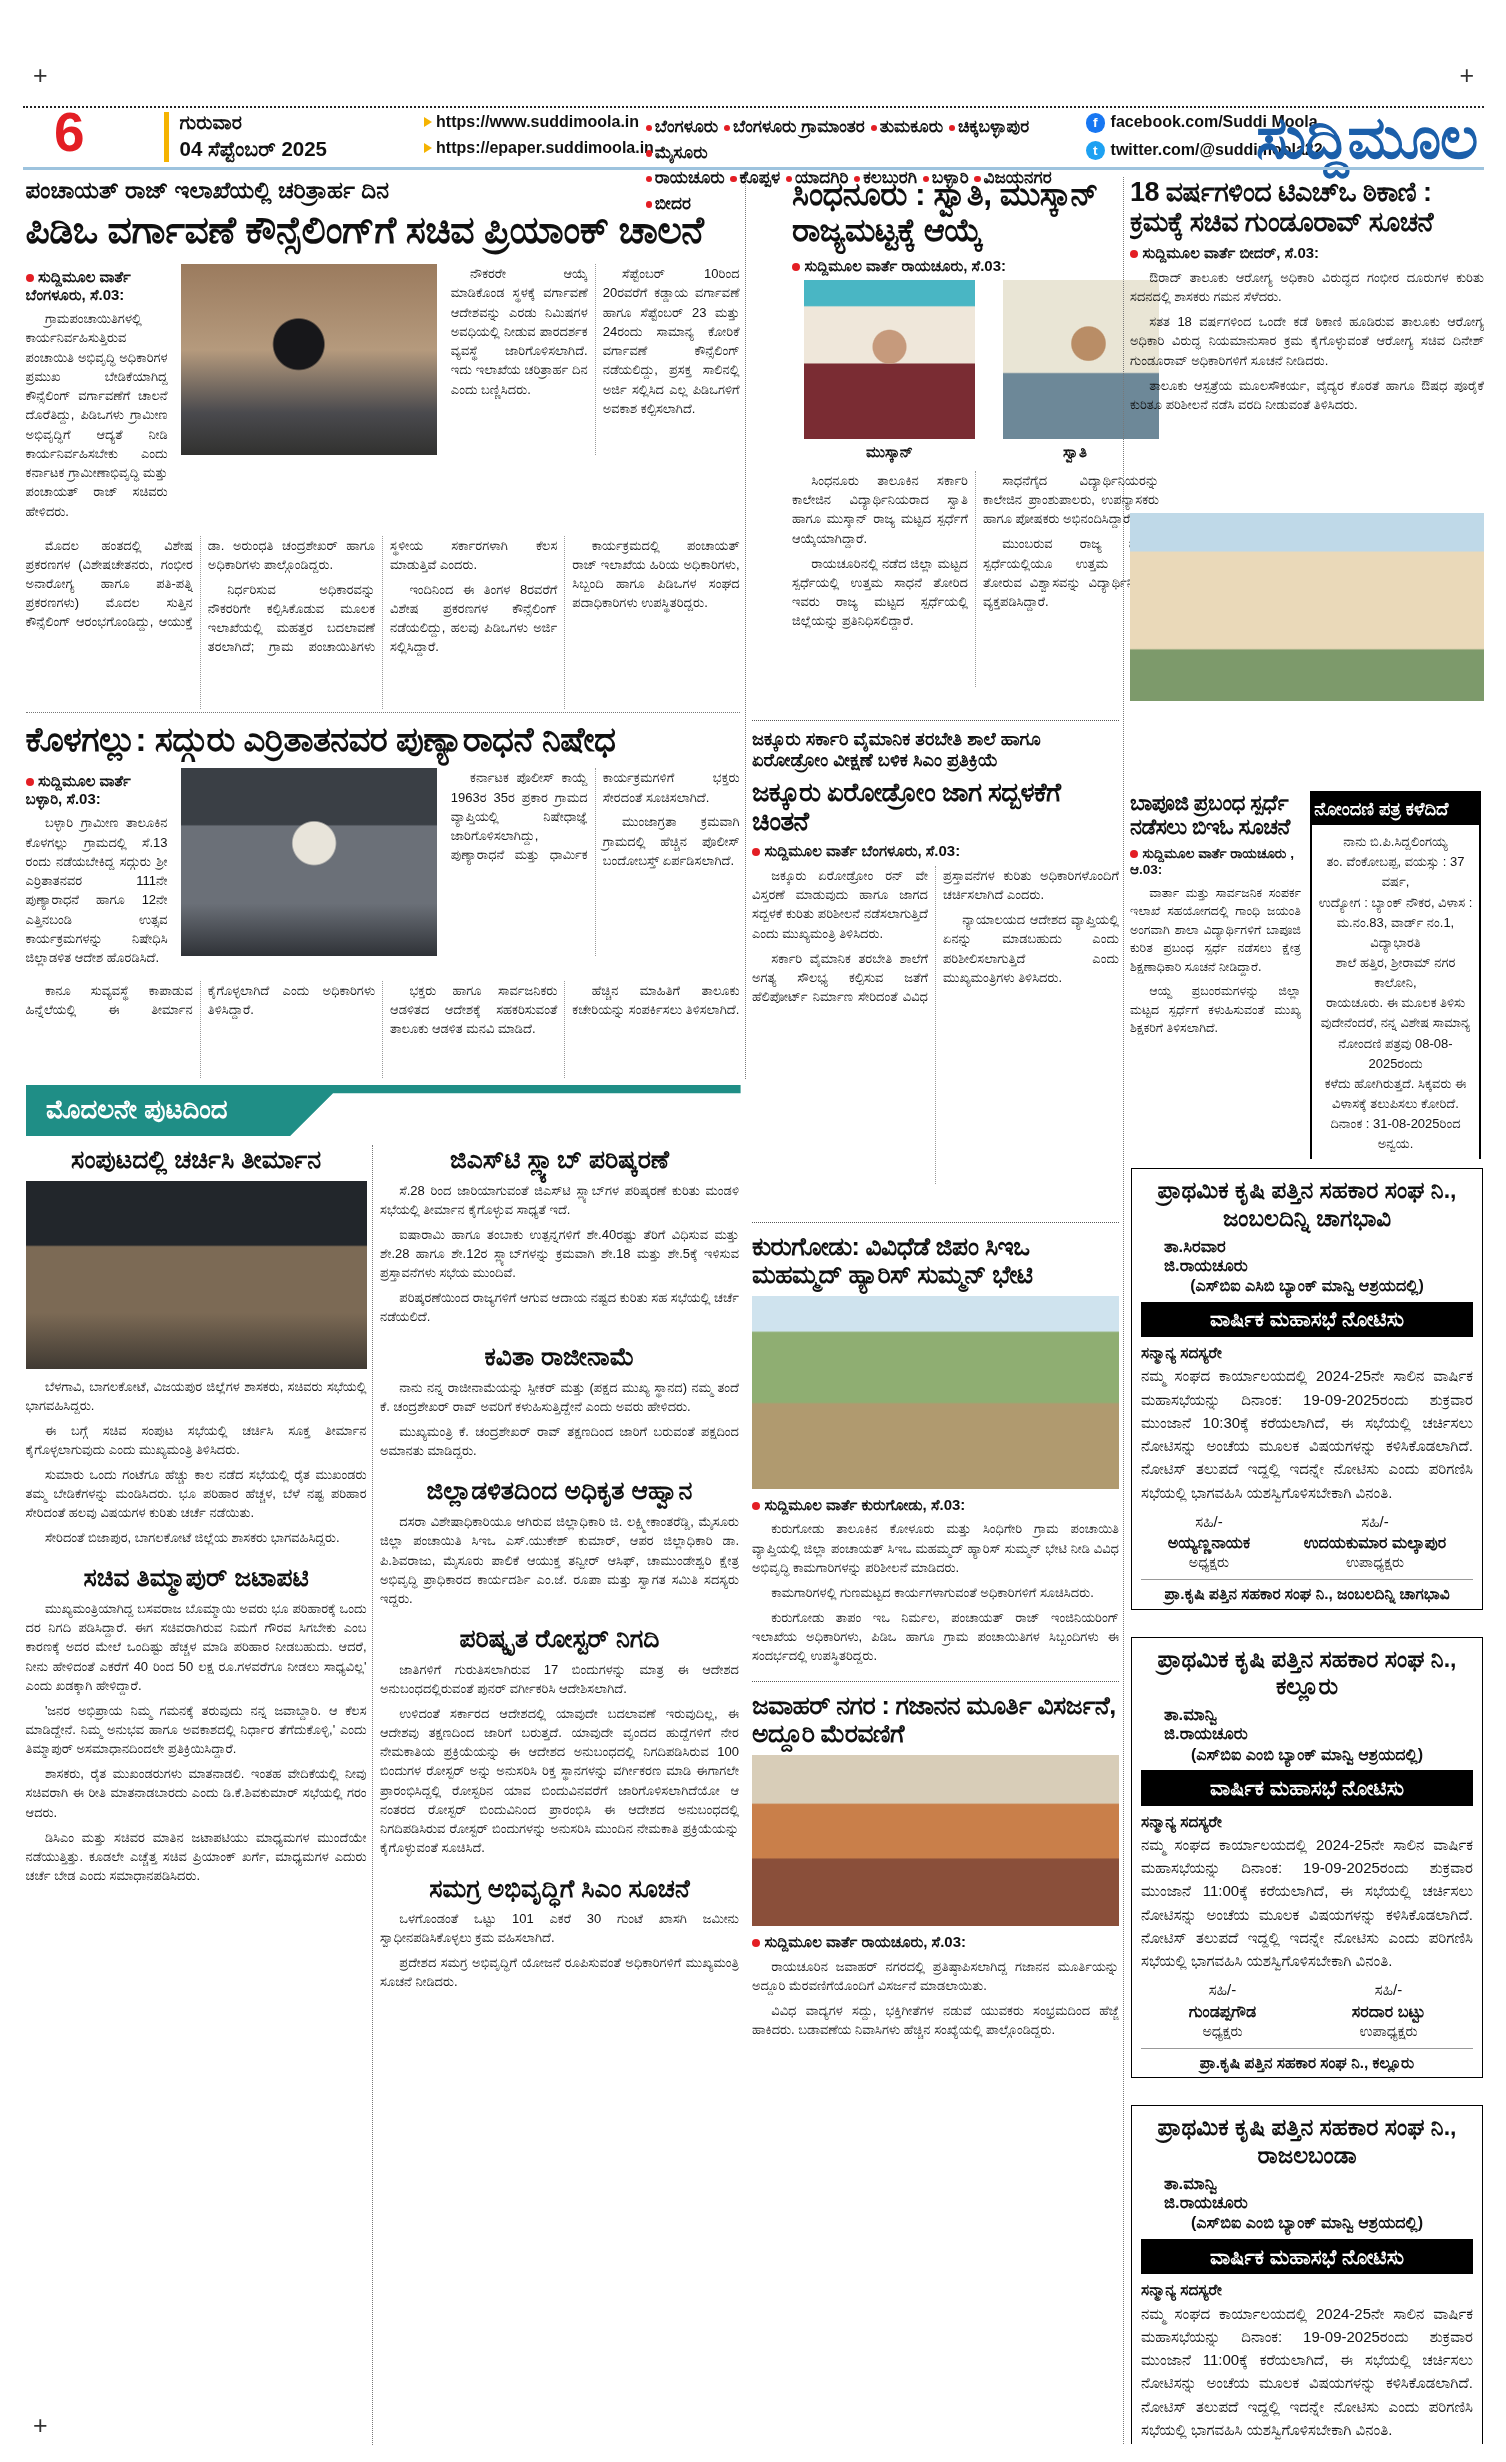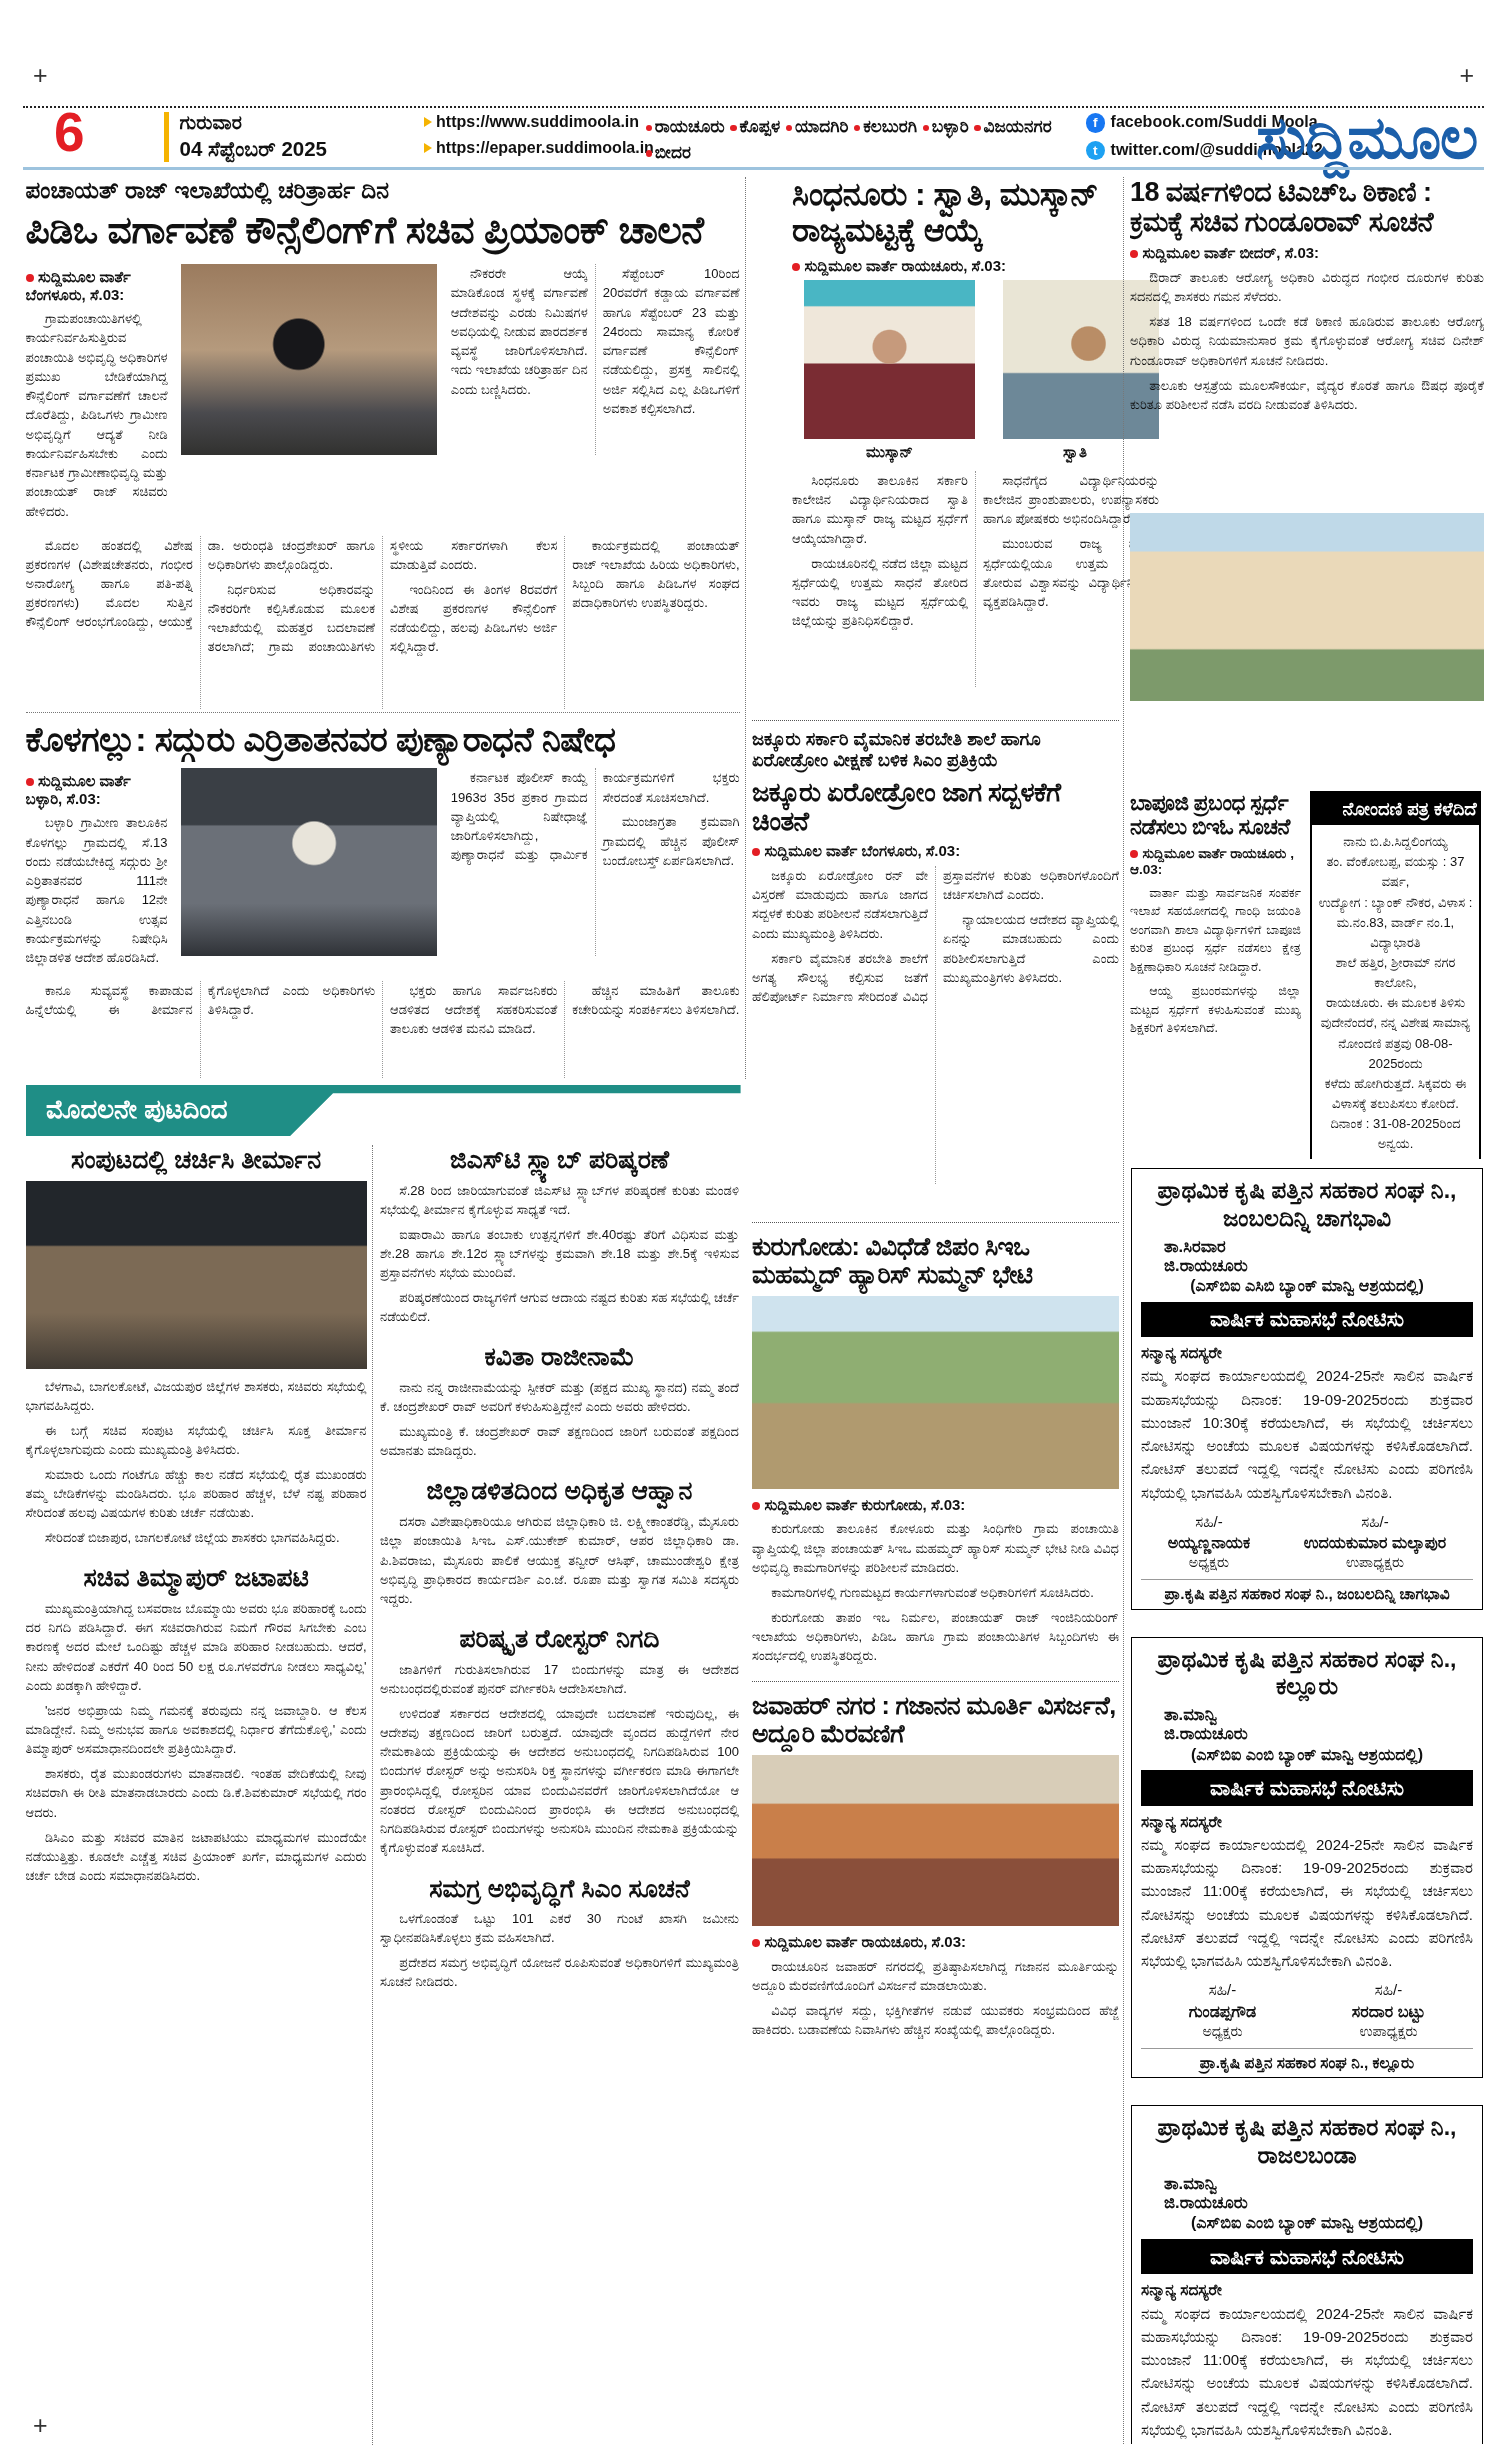--- a/index.html
+++ b/index.html
@@ -49,21 +49,21 @@
   .ph-office{background:radial-gradient(circle at 52% 40%,#e8e4da 0 12%,rgba(0,0,0,0) 13%),linear-gradient(180deg,#3a3f45 0 30%,#6b7078 31% 72%,#2f3237);}
   .ph-meeting{background:linear-gradient(180deg,#22262b 0 34%,#7c6a55 35% 70%,#403a33);}
   .ph-field{background:linear-gradient(180deg,#cfe3ee 0 18%,#8fae72 19% 55%,#b09a6f 56%);}
   .ph-procession{background:linear-gradient(180deg,#d8cdb8 0 28%,#c97f4a 29% 60%,#8a4f3a 61%);}
   
   .banner{position:absolute;left:25.6px;top:1085px;width:715px;height:51px;background:#1f8e86;
     clip-path:polygon(0 0,100% 0,100% 16%,43% 16%,37% 100%,0 100%);}
   .banner span{display:block;color:#fff;font-size:26px;font-weight:800;padding:9px 0 0 20.5px;}
   
   .noticebox{border:2.3px solid #000;}
-  .noticebox .nb-head{background:#000;color:#fff;font-weight:800;font-size:18px;text-align:right;padding:5.7px 2.3px;}
+  .noticebox .nb-head{background:#000;color:#fff;font-weight:800;font-size:18px;text-align:left;padding:5.7px 2.3px;}
   .noticebox .nb-body{font-size:13px;line-height:1.55;text-align:center;padding:6.8px 5.7px;}
   .ad{border:1.7px solid #000;background:#fff;margin-bottom:27px;padding:8px 9px 5.7px 9px;box-sizing:border-box;}
   .ad .ad-org{font-weight:800;font-size:23px;text-align:center;line-height:1.2;}
   .ad .ad-loc{display:flex;justify-content:space-between;font-weight:bold;font-size:16.5px;padding:4.5px 23px 0 23px;flex-direction:column;}
   .ad .ad-bank{font-weight:bold;font-size:16px;text-align:center;margin-top:2.3px;}
   .ad .ad-bar{background:#000;color:#fff;font-weight:800;font-size:20.5px;text-align:center;padding:5.7px 0;margin:6.8px 0;}
   .ad .ad-body{font-size:15px;line-height:1.55;text-align:justify;}
   .ad .ad-sal{font-size:15.4px;font-weight:bold;margin-bottom:2.3px;}
   .ad .sigs{display:flex;justify-content:space-around;text-align:center;margin-top:9px;}
   .ad .sig .s1{font-size:15px;}
@@ -87,20 +87,21 @@
     <div class="datebar"></div>
     <div class="daydate">
       <div class="d1">ಗುರುವಾರ</div>
       <div class="d2">04 ಸೆಪ್ಟೆಂಬರ್ 2025</div>
     </div>
     <div class="urls">
       <div class="url"><span class="arrow"></span><span>https://www.suddimoola.in</span></div>
       <div class="url"><span class="arrow"></span><span>https://epaper.suddimoola.in</span></div>
     </div>
     <div class="cities">
+      <div><span class="city">ಬೆಂಗಳೂರು</span><span class="city">ಬೆಂಗಳೂರು ಗ್ರಾಮಾಂತರ</span><span class="city">ತುಮಕೂರು</span><span class="city">ಚಿಕ್ಕಬಳ್ಳಾಪುರ</span><span class="city">ಮೈಸೂರು</span></div>
       <div><span class="city">ರಾಯಚೂರು</span><span class="city">ಕೊಪ್ಪಳ</span><span class="city">ಯಾದಗಿರಿ</span><span class="city">ಕಲಬುರಗಿ</span><span class="city">ಬಳ್ಳಾರಿ</span><span class="city">ವಿಜಯನಗರ</span><span class="city">ಬೀದರ</span></div>
     </div>
     <div class="social">
       <div class="socrow"><span class="fb-ic">f</span><span>facebook.com/Suddi Moola</span></div>
       <div class="socrow"><span class="tw-ic">t</span><span>twitter.com/@suddimoola22</span></div>
     </div>
     <div class="logo">ಸುದ್ದಿಮೂಲ</div>
   </header>
   <div class="bluerule"></div>
 

